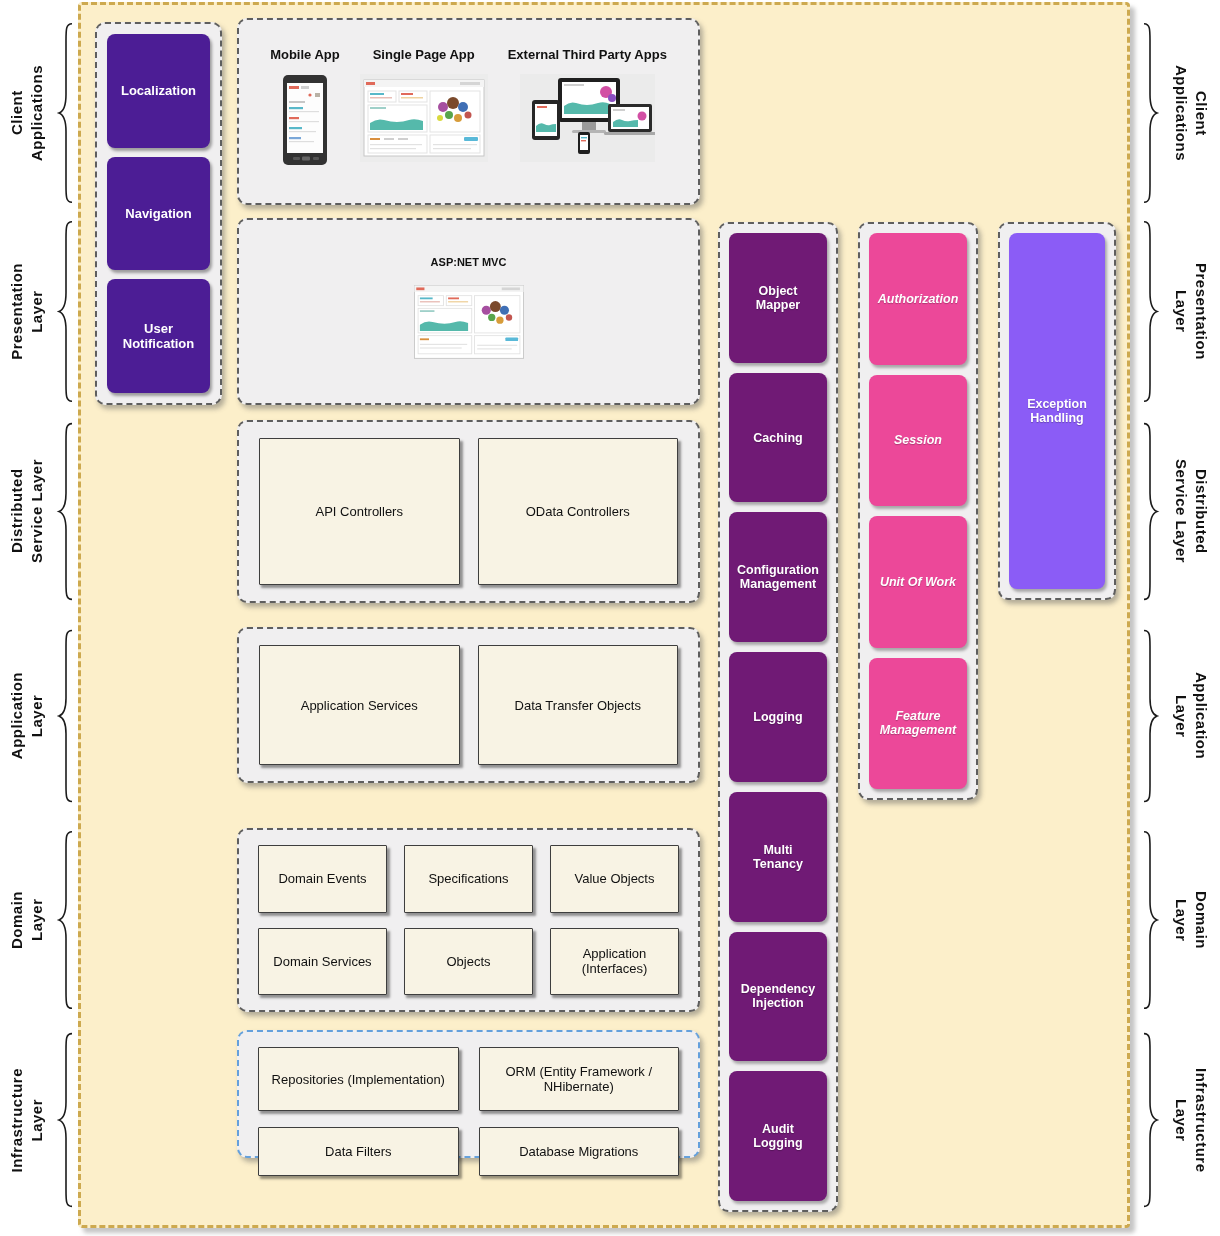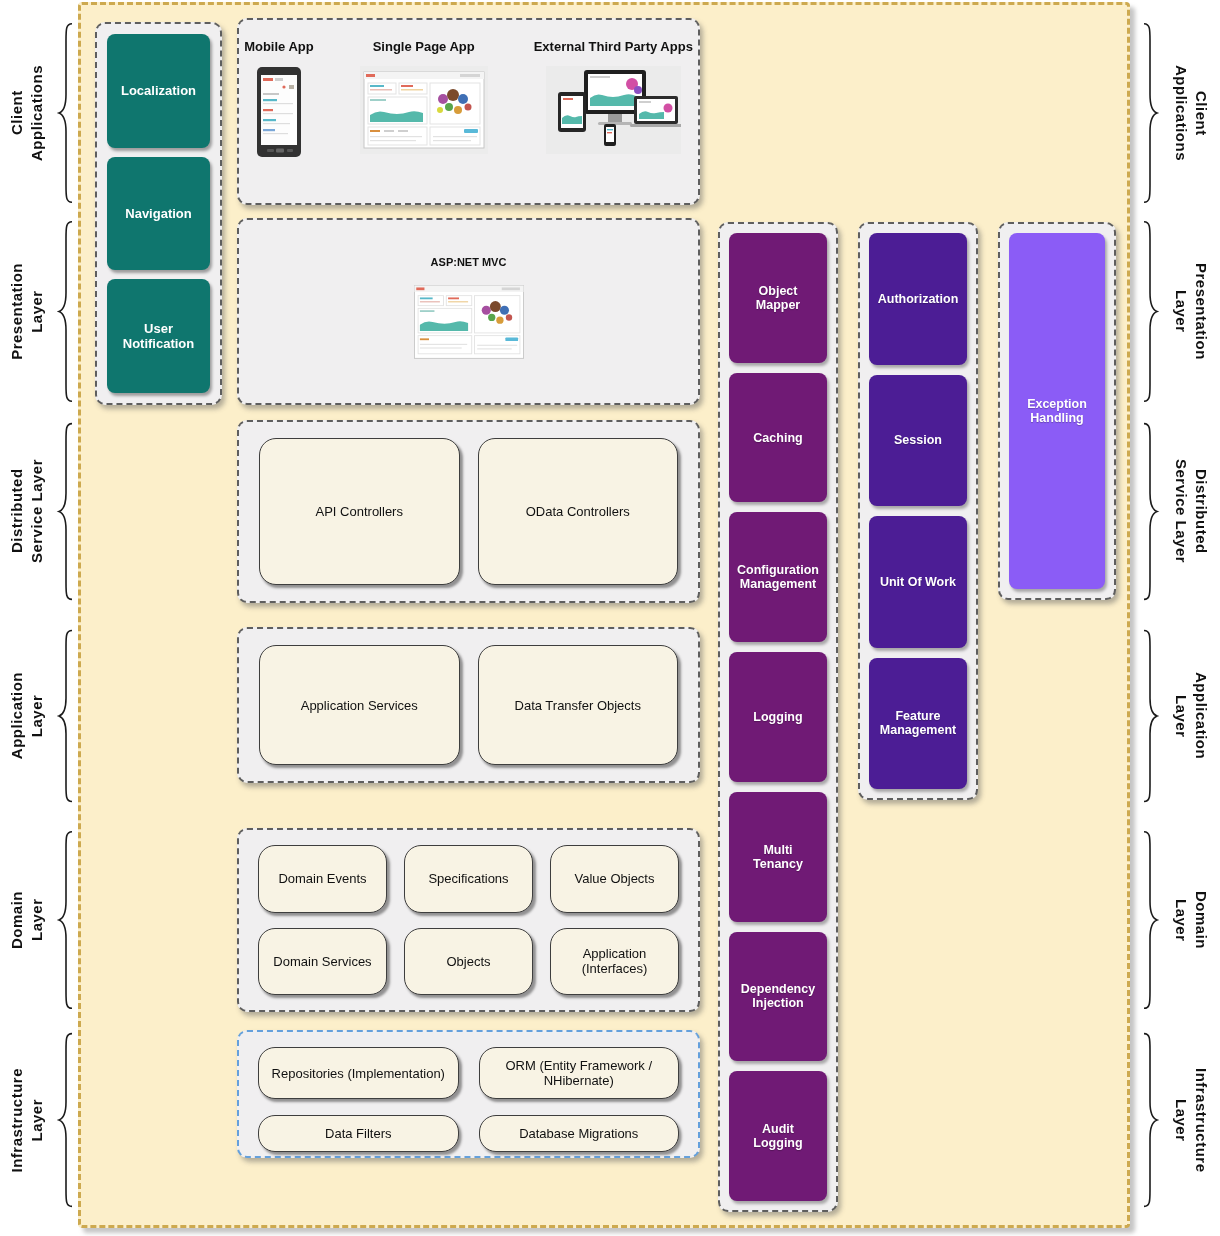--- a/index.html
+++ b/index.html
@@ -22,51 +22,51 @@
   .side-label { position:absolute; display:flex; align-items:center; justify-content:center; }
   .side-label .vert { writing-mode:vertical-rl; text-align:center;
                       font-weight:bold; font-size:15px; line-height:1.35; color:#111;
                       letter-spacing:.5px; }
   .side-label.left .vert { transform:rotate(180deg); }
   .brace { position:absolute; width:20px; }
   .brace svg { width:100%; height:100%; display:block; }
 
   
   .blue-rail { display:flex; flex-direction:column; gap:9px; padding:10px; }
-  .blue-node { flex:1; background:#0f766e; border-radius:8px; color:#fff;
+  .blue-node { flex:1; background:#4c1d95; border-radius:8px; color:#fff;
                font-weight:bold; font-size:13px; display:flex; align-items:center;
                justify-content:center; text-align:center; padding:6px;
                box-shadow:2px 3px 3px rgba(0,0,0,.35); }
 
   
   .col-rail { display:flex; flex-direction:column; gap:10px; padding:9px; }
   .pill { flex:1; border-radius:8px; color:#fff; font-weight:bold; font-size:12.5px;
           display:flex; align-items:center; justify-content:center; text-align:center;
           padding:6px 8px; box-shadow:2px 3px 3px rgba(0,0,0,.3);
           text-shadow:0 1px 1px rgba(0,0,0,.25); }
   .pill.cyan { background:#701a75; }
-  .pill.green { background:#4c1d95; }
+  .pill.green { background:#ec4899;font-style:italic; }
   .pill.red { background:#8b5cf6; }
 
   
-  .card { background:#f8f3e4; border:1px solid #3e3e3e; border-radius:17px;
+  .card { background:#f8f3e4; border:1px solid #3e3e3e; border-radius:1px;
           box-shadow:2.5px 3px 2.5px rgba(0,0,0,.4);
           display:flex; align-items:center; justify-content:center;
-          text-align:center; font-size:13px; color:#111; padding:10px 12px; }
+          text-align:center; font-size:13px; color:#111; padding:16px 12px; }
 
   .two-box { display:flex; gap:18px; padding:16px 20px; }
   .two-box .card { flex:1; }
   .grid3 { display:grid; grid-template-columns:repeat(3,1fr); grid-template-rows:1fr 1fr;
            gap:15px 17px; padding:15px 19px; }
   .grid2 { display:grid; grid-template-columns:repeat(2,1fr); grid-template-rows:1fr 1fr;
            gap:16px 20px; padding:15px 19px; }
 
   
   .apps-row { display:flex; justify-content:center; align-items:flex-start;
-              gap:46px; padding-top:19px; }
+              gap:20px; padding-top:27px; }
   .fig { display:flex; flex-direction:column; align-items:center; }
   .fig .fig-label { font-weight:bold; font-size:13px; color:#111; margin-bottom:10px; }
   .fig .img { margin-top:2px; }
 
   .pres-title { text-align:center; font-weight:bold; font-size:11px; color:#111;
                 padding-top:36px; }
   .pres-img { display:flex; justify-content:center; margin-top:14px; }
 </style>
 </head>
 <body>

